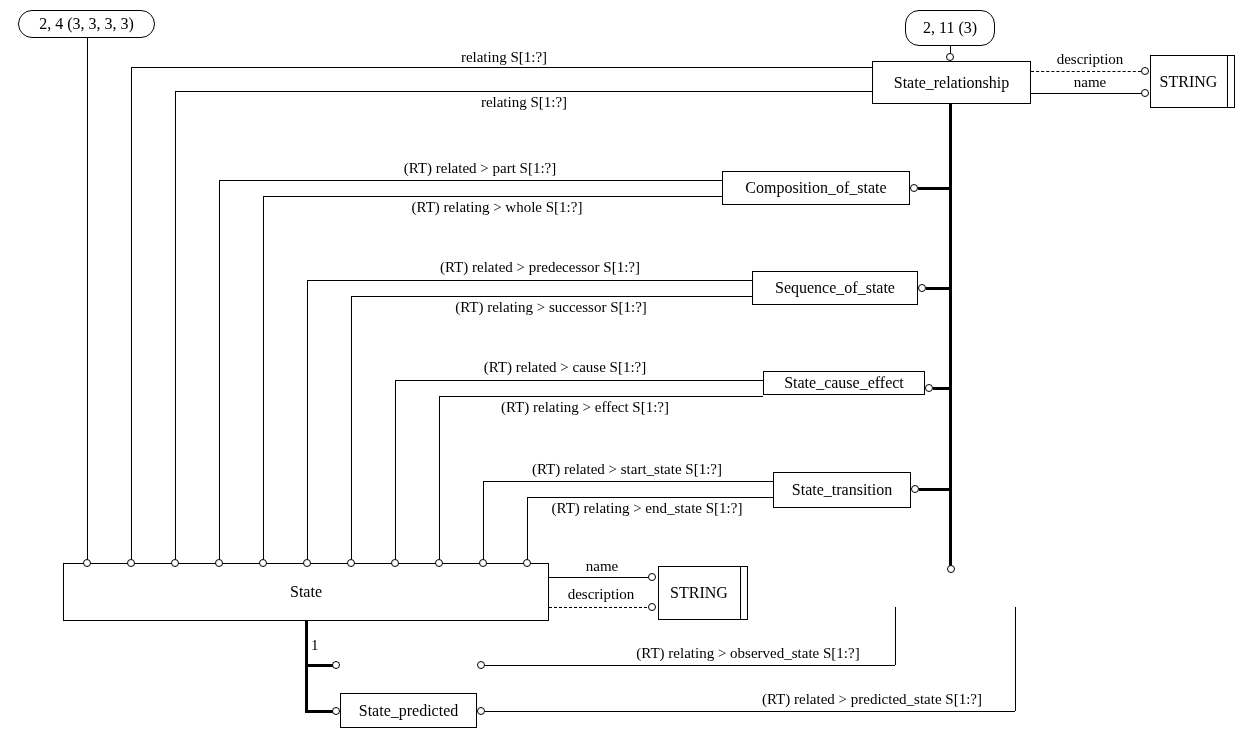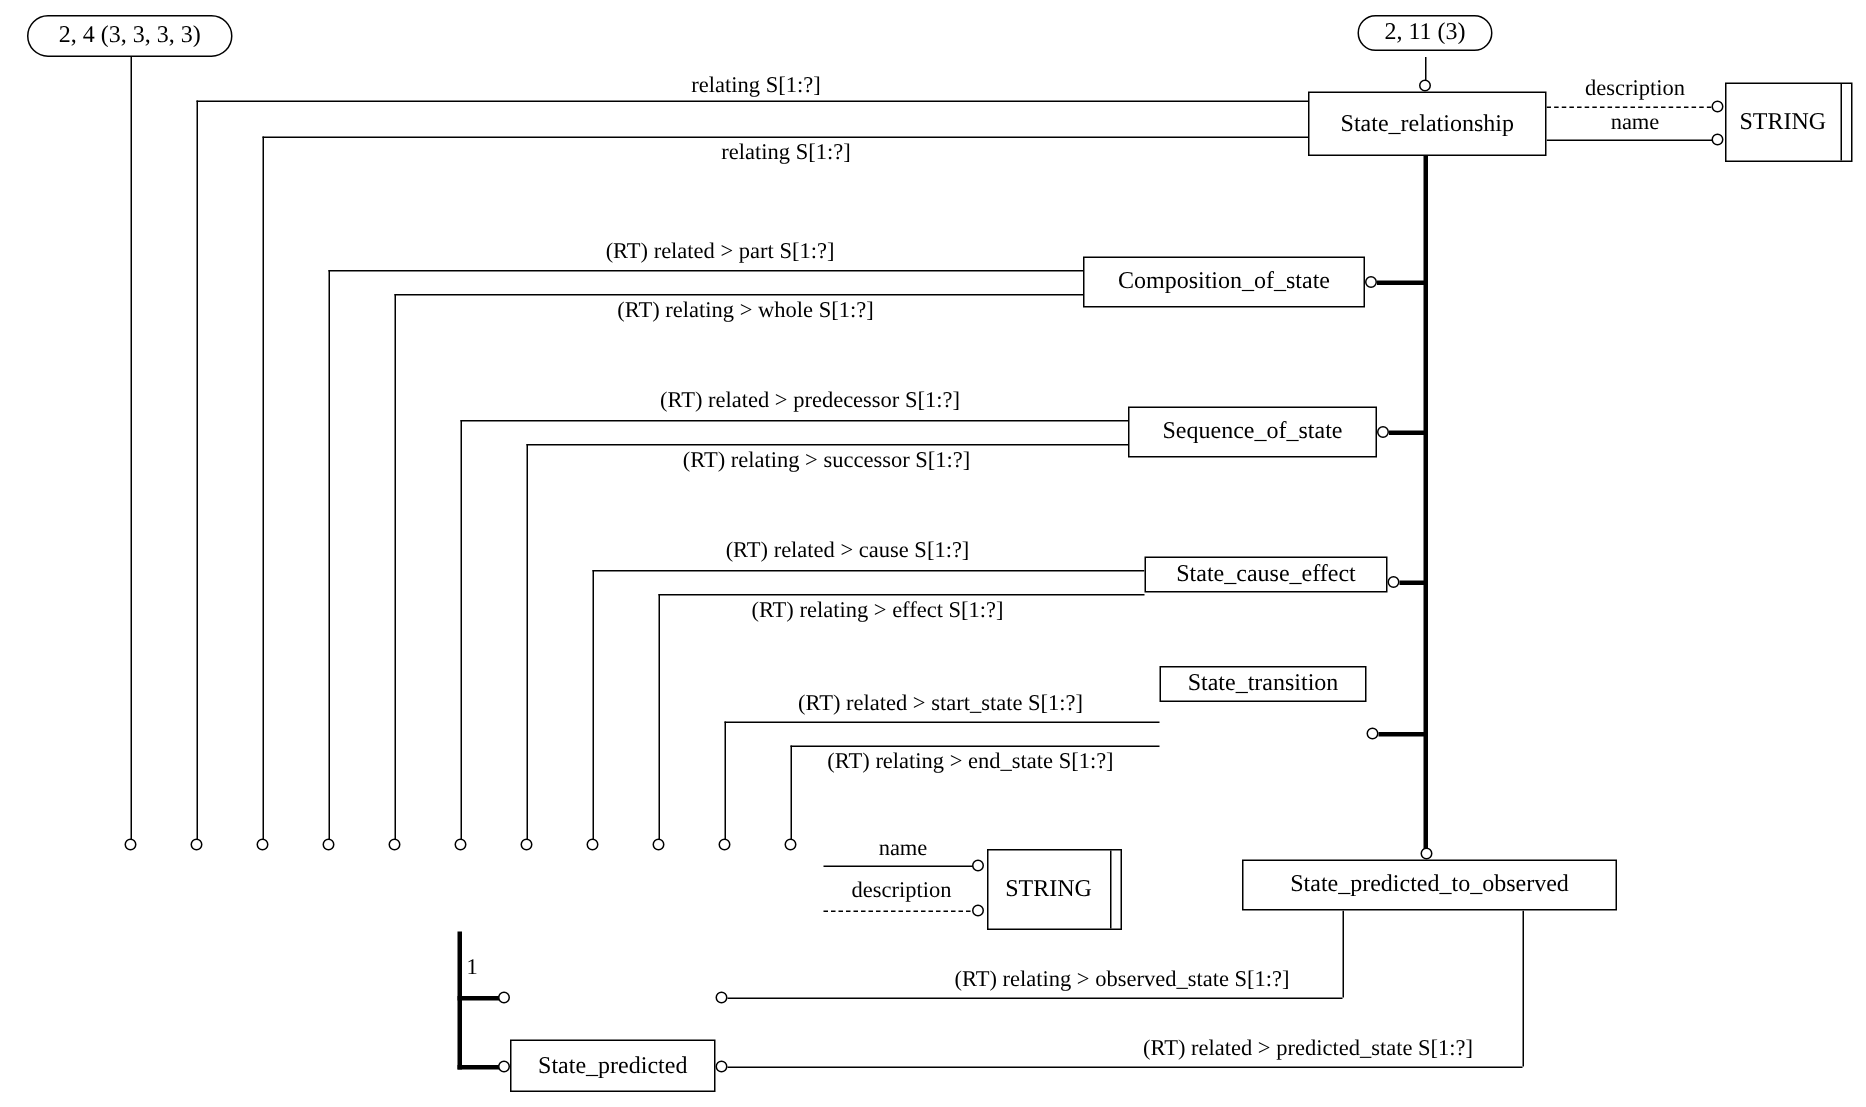--- a/index.html
+++ b/index.html
@@ -70,49 +70,49 @@
   <div class="ht" style="left:926px;top:287px;width:26px"></div>
   <div class="ht" style="left:933px;top:387px;width:19px"></div>
   <div class="ht" style="left:919px;top:488px;width:33px"></div>
   <div class="vt" style="left:305px;top:621px;height:92px"></div>
   <div class="ht" style="left:305px;top:664px;width:28px"></div>
   <div class="ht" style="left:305px;top:710px;width:28px"></div>
 
   <div class="oval" style="left:18px;top:10px;width:137px;height:28px">
     <span>2, 4 (3, 3, 3, 3)</span>
   </div>
-  <div class="oval" style="left:905px;top:10px;width:90px;height:24px">
+  <div class="oval" style="left:905px;top:10px;width:90px;height:36px">
     <span>2, 11 (3)</span>
   </div>
 
   <div class="box" style="left:872px;top:61px;width:159px;height:43px">
     <span>State_relationship</span>
   </div>
   <div class="box strbox" style="left:1150px;top:55px;width:85px;height:53px">
     <span>STRING</span>
     <div class="dbl"></div>
   </div>
   <div class="box" style="left:752px;top:271px;width:166px;height:34px">
     <span>Sequence_of_state</span>
   </div>
   <div class="box" style="left:722px;top:171px;width:188px;height:34px">
     <span>Composition_of_state</span>
   </div>
   <div class="box" style="left:763px;top:371px;width:162px;height:24px">
     <span>State_cause_effect</span>
   </div>
-  <div class="box" style="left:773px;top:444px;width:138px;height:24px">
+  <div class="box" style="left:773px;top:472px;width:138px;height:36px">
     <span>State_transition</span>
+  </div>
+  <div class="box" style="left:63px;top:563px;width:486px;height:58px">
+    <span>State</span>
   </div>
   <div class="box strbox" style="left:658px;top:566px;width:90px;height:54px">
     <span>STRING</span>
     <div class="dbl"></div>
-  </div>
-  <div class="box" style="left:828px;top:573px;width:250px;height:34px">
-    <span>State_predicted_to_observed</span>
   </div>
   <div class="box" style="left:340px;top:693px;width:137px;height:35px">
     <span>State_predicted</span>
   </div>
 
   <div class="c" style="left:83px;top:559px"></div>
   <div class="c" style="left:127px;top:559px"></div>
   <div class="c" style="left:171px;top:559px"></div>
   <div class="c" style="left:215px;top:559px"></div>
   <div class="c" style="left:259px;top:559px"></div>

